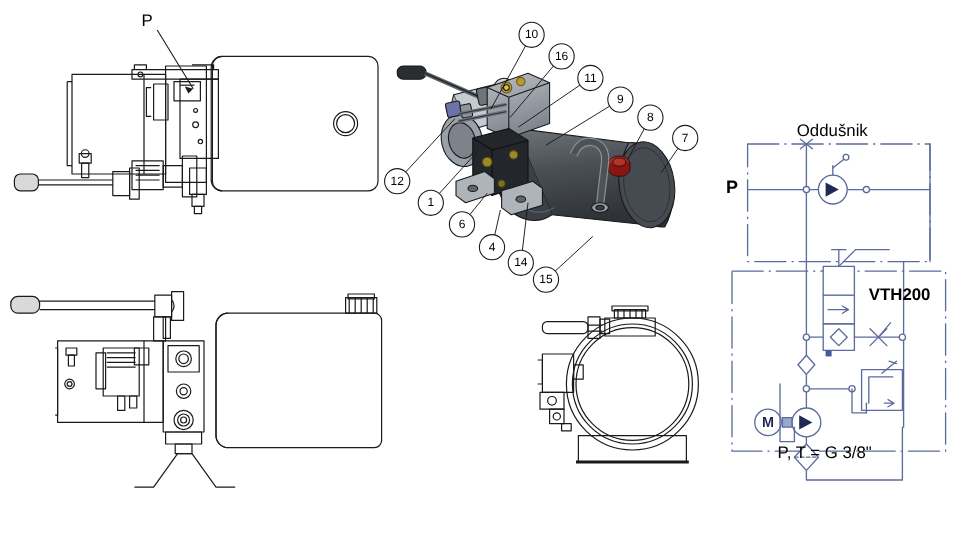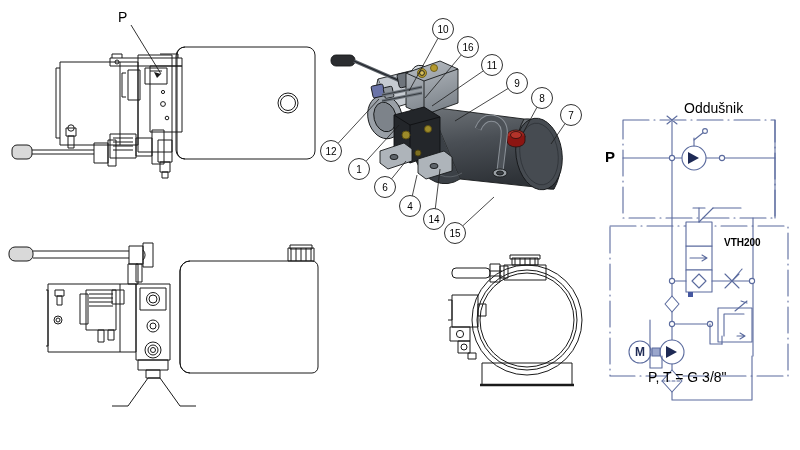--- a/index.html
+++ b/index.html
@@ -28,22 +28,22 @@
 
   .lbl {
     position: absolute;
     font-family: "Liberation Sans", sans-serif;
     white-space: nowrap;
     line-height: 1;
     color: #000;
   }
   .lbl-p-top { font-size: 14px; font-weight: 400; }
   .lbl-p-schem { font-size: 15px; font-weight: 700; }
-  .lbl-odd { font-size: 14px; font-weight: 400; margin-left: 20px; }
-  .lbl-vth { font-size: 10px; font-weight: 700; text-align: right; }
+  .lbl-odd { font-size: 14px; font-weight: 400; }
+  .lbl-vth { font-size: 14px; font-weight: 700; text-align: right; }
   .lbl-pt { font-size: 14px; font-weight: 400; }
 
   .callout-txt {
     font-size: 10px;
     font-family: "Liberation Sans", sans-serif;
     fill: #000;
     text-anchor: middle;
     dominant-baseline: central;
   }
 </style>

